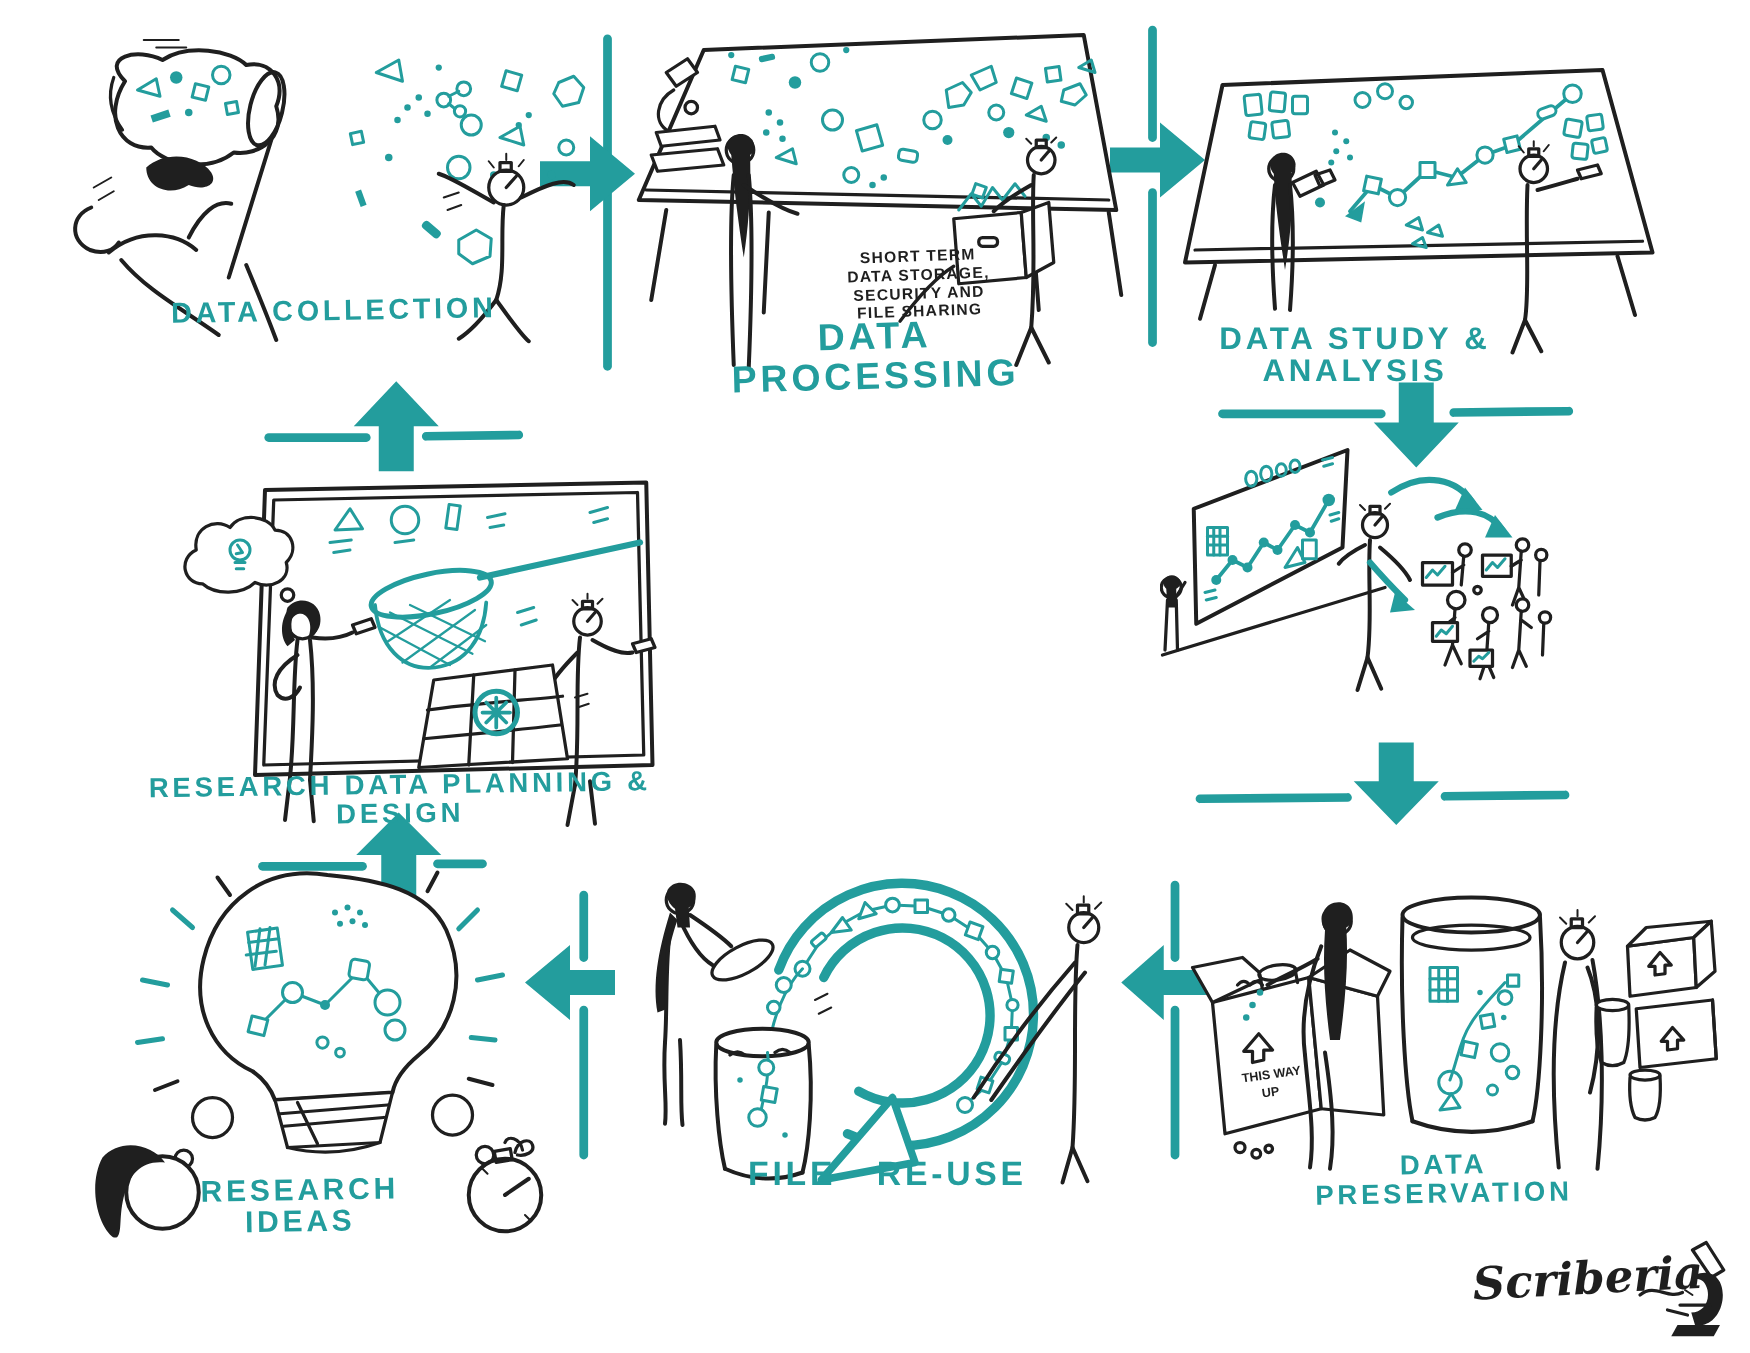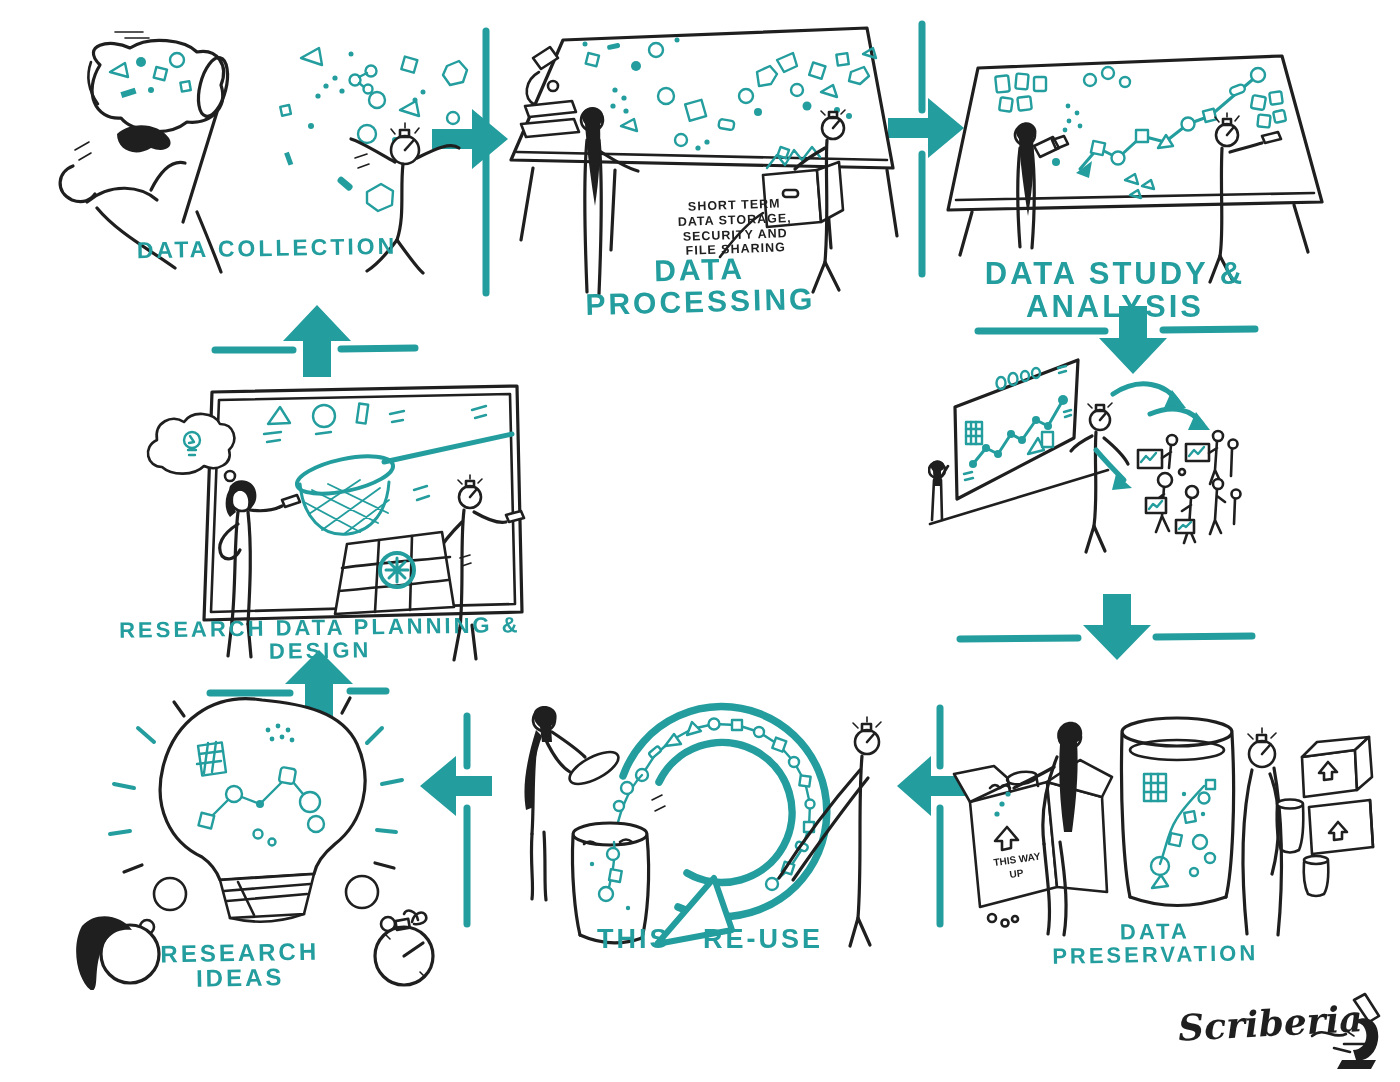--- a/index.html
+++ b/index.html
@@ -275,21 +275,21 @@
       <circle class="ink wh" cx="287" cy="95" r="11"></circle>
       <rect class="ink" x="283" y="79" width="8" height="6"></rect>
       <path class="inkT" d="M279,82 l-4,-5 M295,81 l4,-5 M287,77 l0,-4"></path>
       <line class="ink" x1="287" y1="95" x2="293" y2="88"></line>
       <path class="ink3" d="M282,108 C280,150 284,190 280,216"></path>
       <path class="ink3" d="M290,112 C305,108 315,105 322,103"></path>
       <path class="ink wh" d="M322,96 l16,-4 l3,7 l-16,4 z"></path>
       <path class="ink3" d="M280,216 l-10,26 M280,216 l13,25"></path>
     </g>
   </svg>
-  <div class="stage-label" style="left:960px;top:258px;width:310px;font-size:31px">DATA STUDY &amp; ANALYSIS</div>
+  <div class="stage-label" style="left:929px;top:258px;width:310px;font-size:25px">DATA STUDY &amp; ANALYSIS</div>
 
   <svg class="scene" style="left:928px;top:352px" width="340" height="235" viewBox="0 0 340 235">
     <line class="ink" x1="2" y1="172" x2="180" y2="118"></line>
     <g>
       <polygon class="ink3 wh" points="27,55 150,8 146,86 29,147"></polygon>
       <g>
         <path class="teal" style="stroke-width:3" d="M45,112 L58,96 L70,102 L83,82 L94,88 L108,68 L120,74 L135,48"></path>
         <circle class="tealF" cx="45" cy="112" r="4"></circle>
           <circle class="tealF" cx="58" cy="96" r="4"></circle>
         <circle class="tealF" cx="70" cy="102" r="4"></circle>
@@ -496,21 +496,21 @@
       <circle class="ink wh" cx="375" cy="60" r="12"></circle>
       <rect class="ink" x="370" y="42" width="9" height="7"></rect>
       <path class="inkT" d="M366,46 l-5,-5 M384,45 l5,-5 M375,40 l0,-5"></path>
       <line class="ink" x1="375" y1="60" x2="382" y2="52"></line>
       <path class="ink3" d="M370,74 C366,120 370,182 366,236"></path>
       <path class="ink3" d="M368,88 C340,120 310,160 287,196"></path>
       <path class="ink3" d="M376,96 C352,126 326,162 301,198"></path>
       <path class="ink3" d="M366,236 l-8,28 M366,236 l12,27"></path>
     </g>
   </svg>
-  <div class="stage-label" style="left:585px;top:925px;width:250px;font-size:27px;word-spacing:22px">THIS RE-USE</div>
+  <div class="stage-label" style="left:585px;top:925px;width:250px;font-size:27px;word-spacing:22px">FILE RE-USE</div>
 
   <svg class="scene" style="left:52px;top:682px" width="425" height="308" viewBox="0 0 425 308">
     <g>
       <path class="ink3 wh" d="M210,18 C160,10 122,40 111,85 C101,125 118,160 150,175 C160,182 165,190 168,198 L262,192 C264,182 271,172 283,162 C311,140 322,100 305,62 C290,30 252,22 210,18 Z"></path>
       <polygon class="ink wh" points="168,198 262,192 252,232 178,236"></polygon>
       <line class="ink" x1="172" y1="209" x2="258" y2="202"></line>
       <line class="ink" x1="175" y1="219" x2="255" y2="212"></line>
       <line class="ink" x1="186" y1="200" x2="202" y2="233"></line>
       <path class="ink" d="M178,236 Q215,245 252,232"></path>
       <g>

